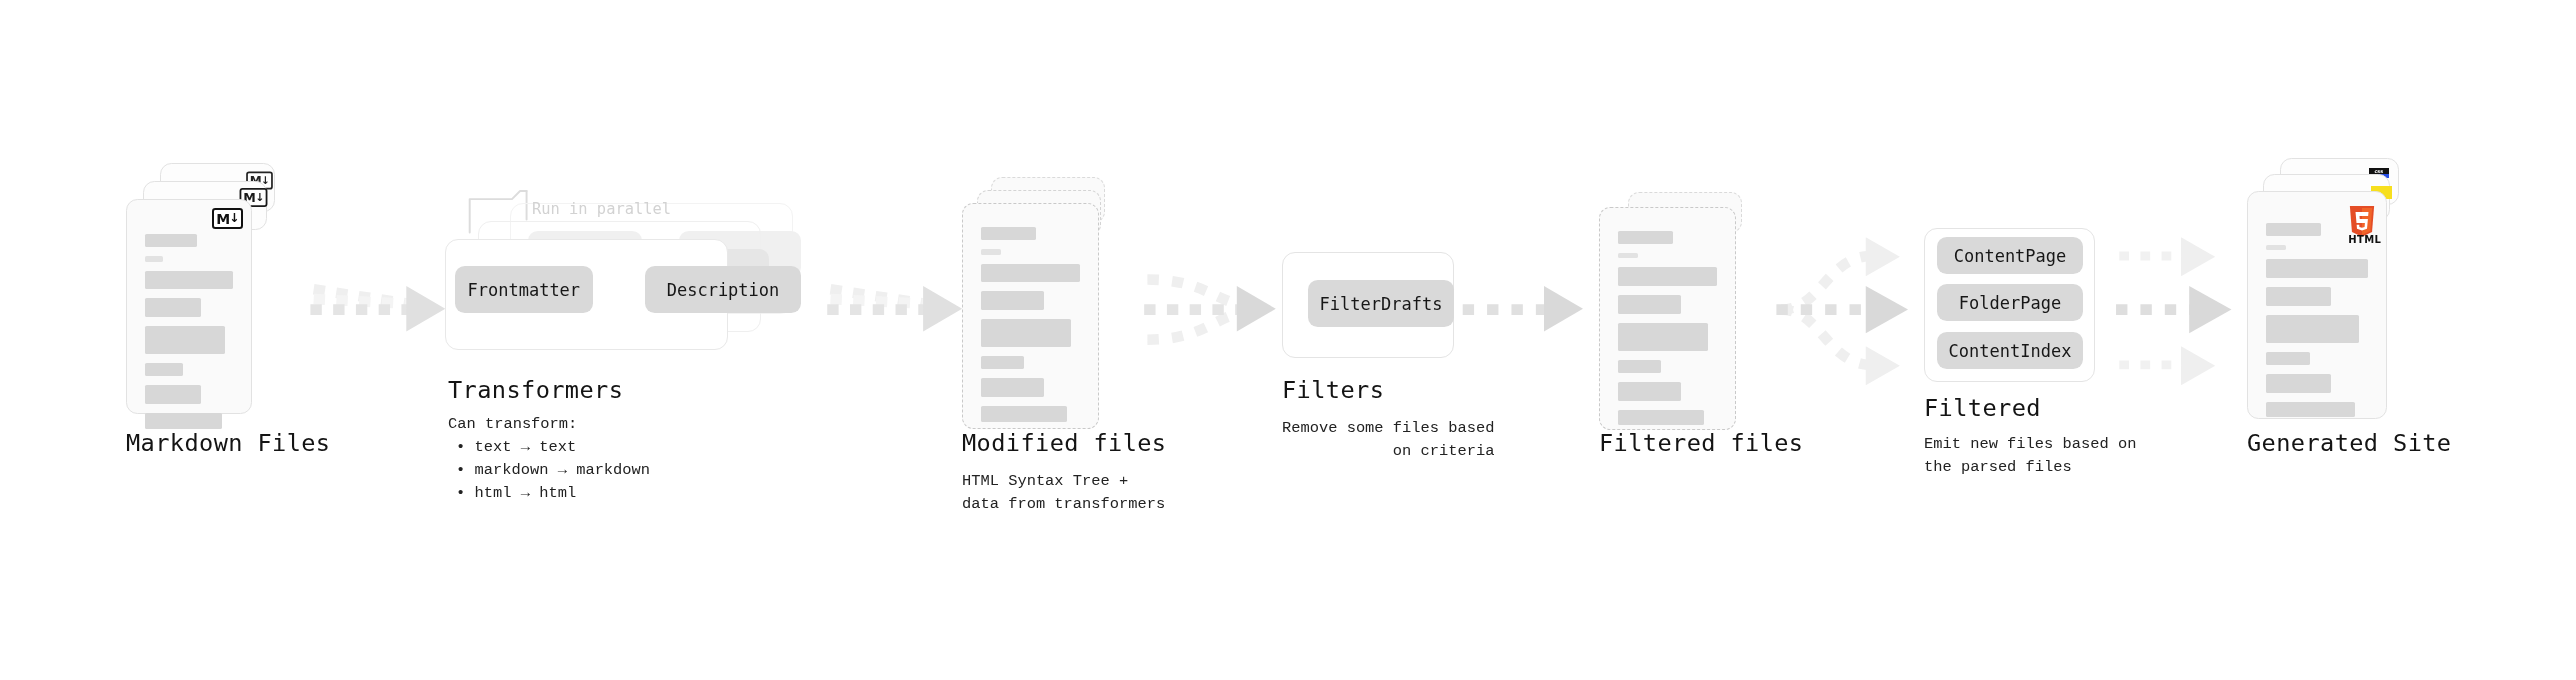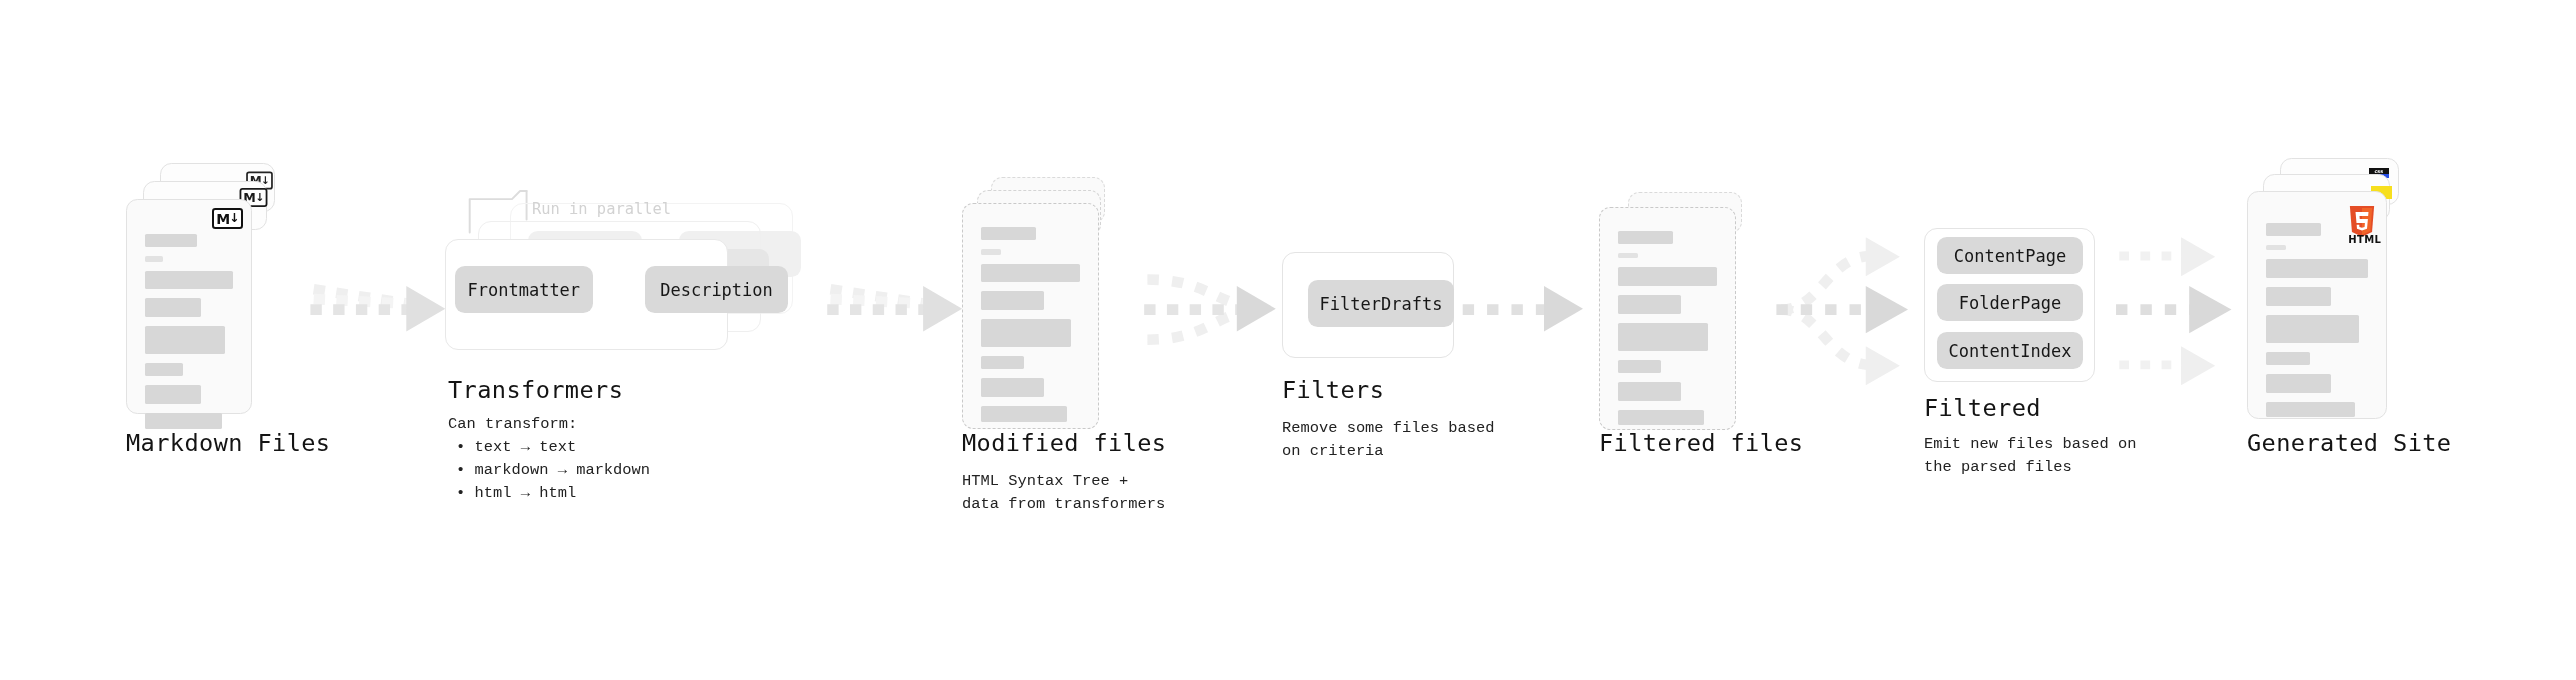--- a/index.html
+++ b/index.html
@@ -256,21 +256,21 @@
     <div class="pill faint2" style="left:234px; top:28px; width:122px; height:46px;"></div>
 
     <div class="group-box faint" style="left:32.5px; top:18px; width:283px; height:111px; border-color:#efefef;"></div>
     <div class="pill faint1" style="left:50px; top:46px; width:114px; height:46px;"></div>
     <div class="pill faint1" style="left:202px; top:46px; width:122px; height:46px;"></div>
 
     <div class="group-box" style="left:0px; top:36px; width:283px; height:111px; border-color:#e8e8e8;"></div>
     <div class="pill" style="left:9.8px; top:63px; width:138px; height:47px;">
       <span>Frontmatter</span>
     </div>
-    <div class="pill" style="left:200px; top:63px; width:143px; height:47px;">
+    <div class="pill" style="left:200px; top:63px; width:156px; height:47px;">
       <span>Description</span>
     </div>
   </div>
 
   <div class="annot" style="left:532px; top:200px;">Run in parallel</div>
 
   <div class="stage-title" style="left:448px; top:376px;">Transformers</div>
 
   <div style="position:absolute; left:448px; top:413px;">
     <div class="stage-desc" style="position:relative; left:0; top:0;">Can transform:</div>
@@ -301,21 +301,21 @@
   <div class="stage-title" style="left:962px; top:429px;">Modified files</div>
   <div class="stage-desc" style="left:962px; top:470px;">HTML Syntax Tree +
 data from transformers</div>
 
   <div class="group-box" style="left:1282px; top:252px; width:172px; height:106px;"></div>
   <div class="pill" style="left:1308px; top:280px; width:146px; height:47px;">
     <span>FilterDrafts</span>
   </div>
 
   <div class="stage-title" style="left:1282px; top:376px;">Filters</div>
-  <div class="stage-desc" style="left:1282px; top:417px;">Remove some files based
+  <div class="stage-desc" style="left:1282px; top:417px;text-align:right;">Remove some files based
 on criteria</div>
 
   <div class="doc-stack" style="left:1599px; top:192px; width:187px; height:260px;">
 
     <div class="doc-card dashed" style="left:29px; top:0px; width:114px; height:41px; border-color:#dadada;"></div>
 
     <div class="doc-card dashed" style="left:0px; top:14.6px; width:137px; height:223px;">
       <div class="doc-lines" style="top:23px;">
         <div class="doc-line" style="width:55px; height:13px;"></div>
         <div class="doc-line" style="width:19.5px; height:5.7px; background:#e2e2e2;"></div>

